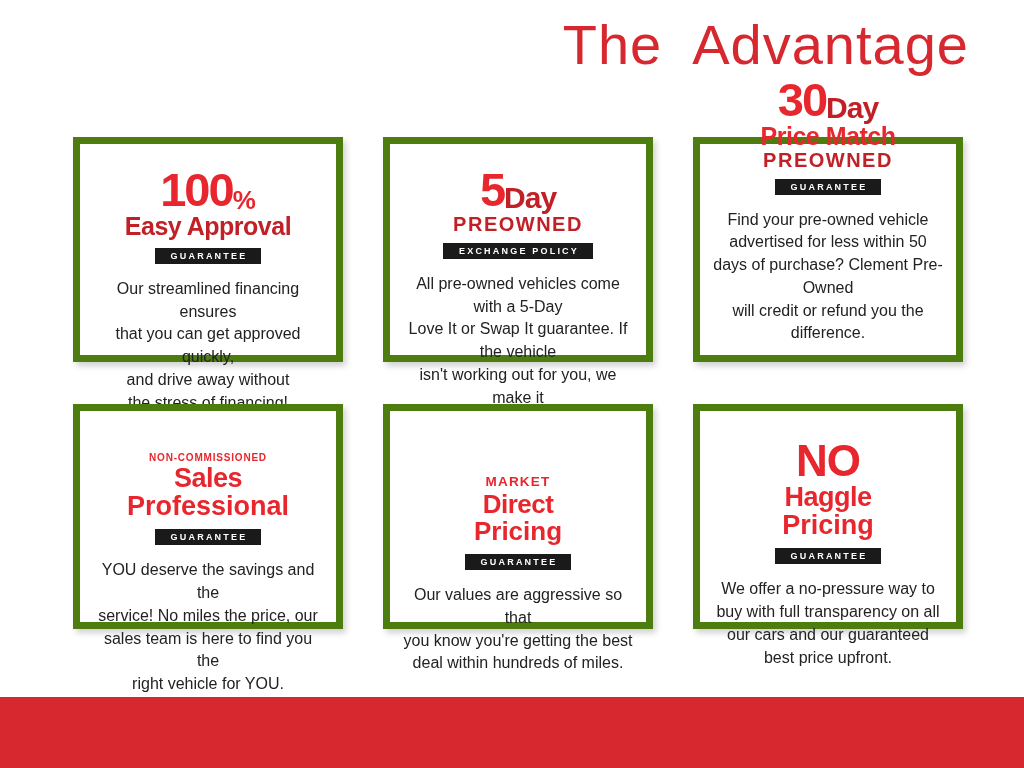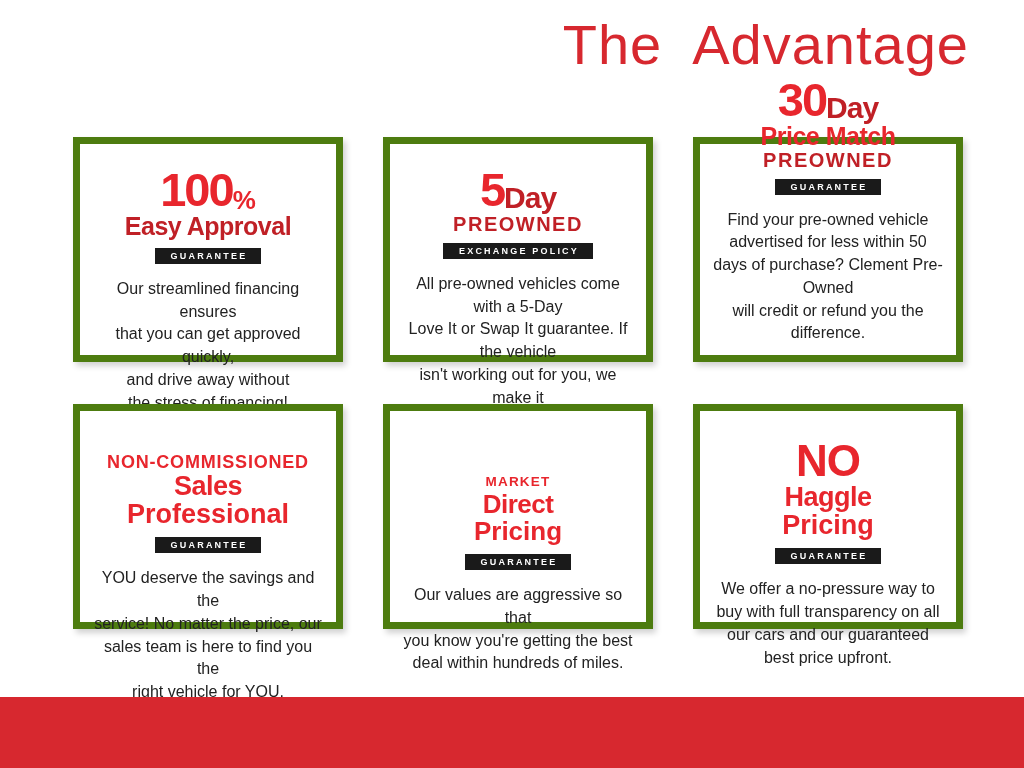--- a/index.html
+++ b/index.html
@@ -125,21 +125,21 @@
   }
 
   
   .card-1 { justify-content: flex-start; padding-top: 22px; }
   .card-2 { justify-content: flex-start; padding-top: 22px; }
   .card-3 { justify-content: flex-end; padding-top: 22px; }
   .card-4 { justify-content: flex-start; padding-top: 42px; }
   .card-5 { justify-content: flex-start; padding-top: 64px; }
   .card-6 { justify-content: flex-start; padding-top: 28px; }
 
-  .card-4 .line-small-caps { font-size: 18px; letter-spacing: 0.8px; }
+  .card-4 .line-small-caps { font-size: 10px; letter-spacing: 0.8px; }
   .card-4 .line-main { font-size: 27px; }
   .card-4 .line-main2 { font-size: 27px; line-height: 1.05; }
 
   .card-5 .line-small-caps { font-size: 13.5px; letter-spacing: 1.2px; }
   .card-5 .line-main { font-size: 26px; }
   .card-5 .line-main2 { font-size: 26px; line-height: 1.1; }
 
   .card-6 .no-word { font-size: 44px; letter-spacing: -1px; }
   .card-6 .line-main { font-size: 27px; }
   .card-6 .line-main2 { font-size: 27px; line-height: 1.05; }
@@ -208,21 +208,21 @@
   </div>
 
   <div class="card card-4">
     <div class="badge-area">
       <div class="hl-red line-small-caps">NON-COMMISSIONED</div>
       <div class="hl-red line-main">Sales</div>
       <div class="hl-red line-main2">Professional</div>
       <div class="guarantee-tag">GUARANTEE</div>
     </div>
     <div class="body-text">YOU deserve the savings and the
-service! No matter the price, our
+service! No miles the price, our
 sales team is here to find you the
 right vehicle for YOU.</div>
   </div>
 
   <div class="card card-5">
     <div class="badge-area">
       <div class="hl-red line-small-caps">MARKET</div>
       <div class="hl-red line-main">Direct</div>
       <div class="hl-red line-main2">Pricing</div>
       <div class="guarantee-tag">GUARANTEE</div>

